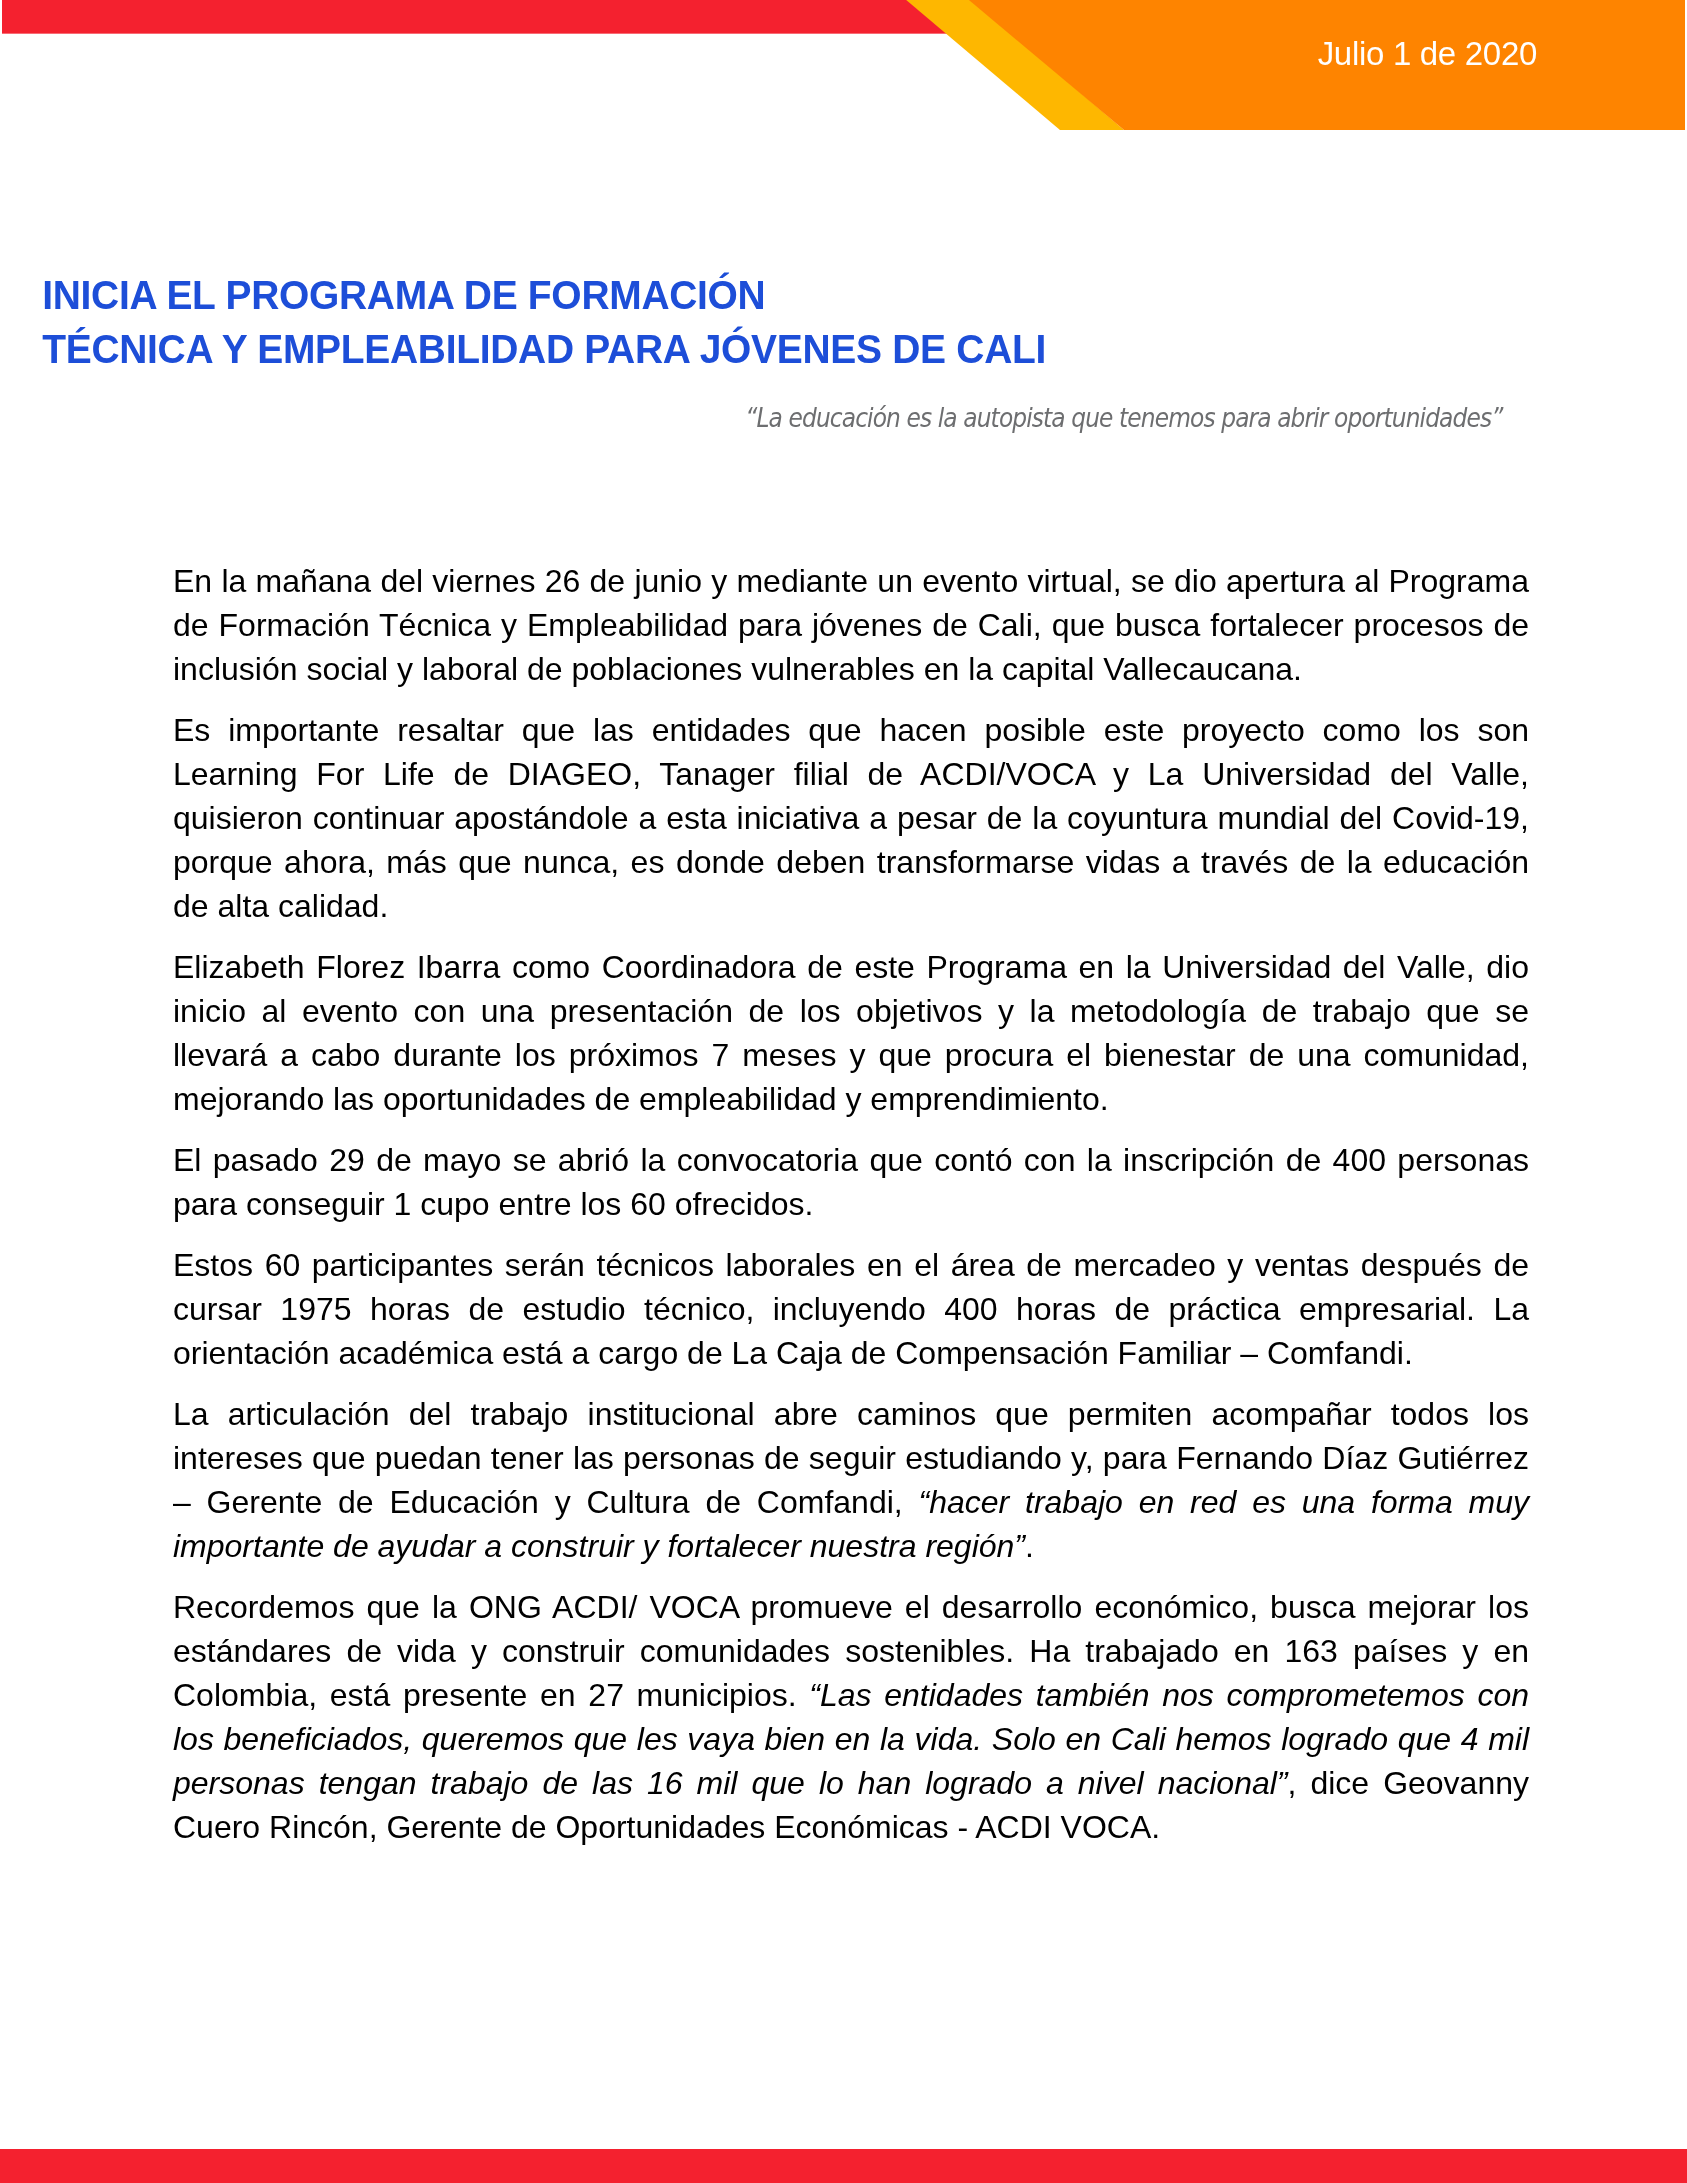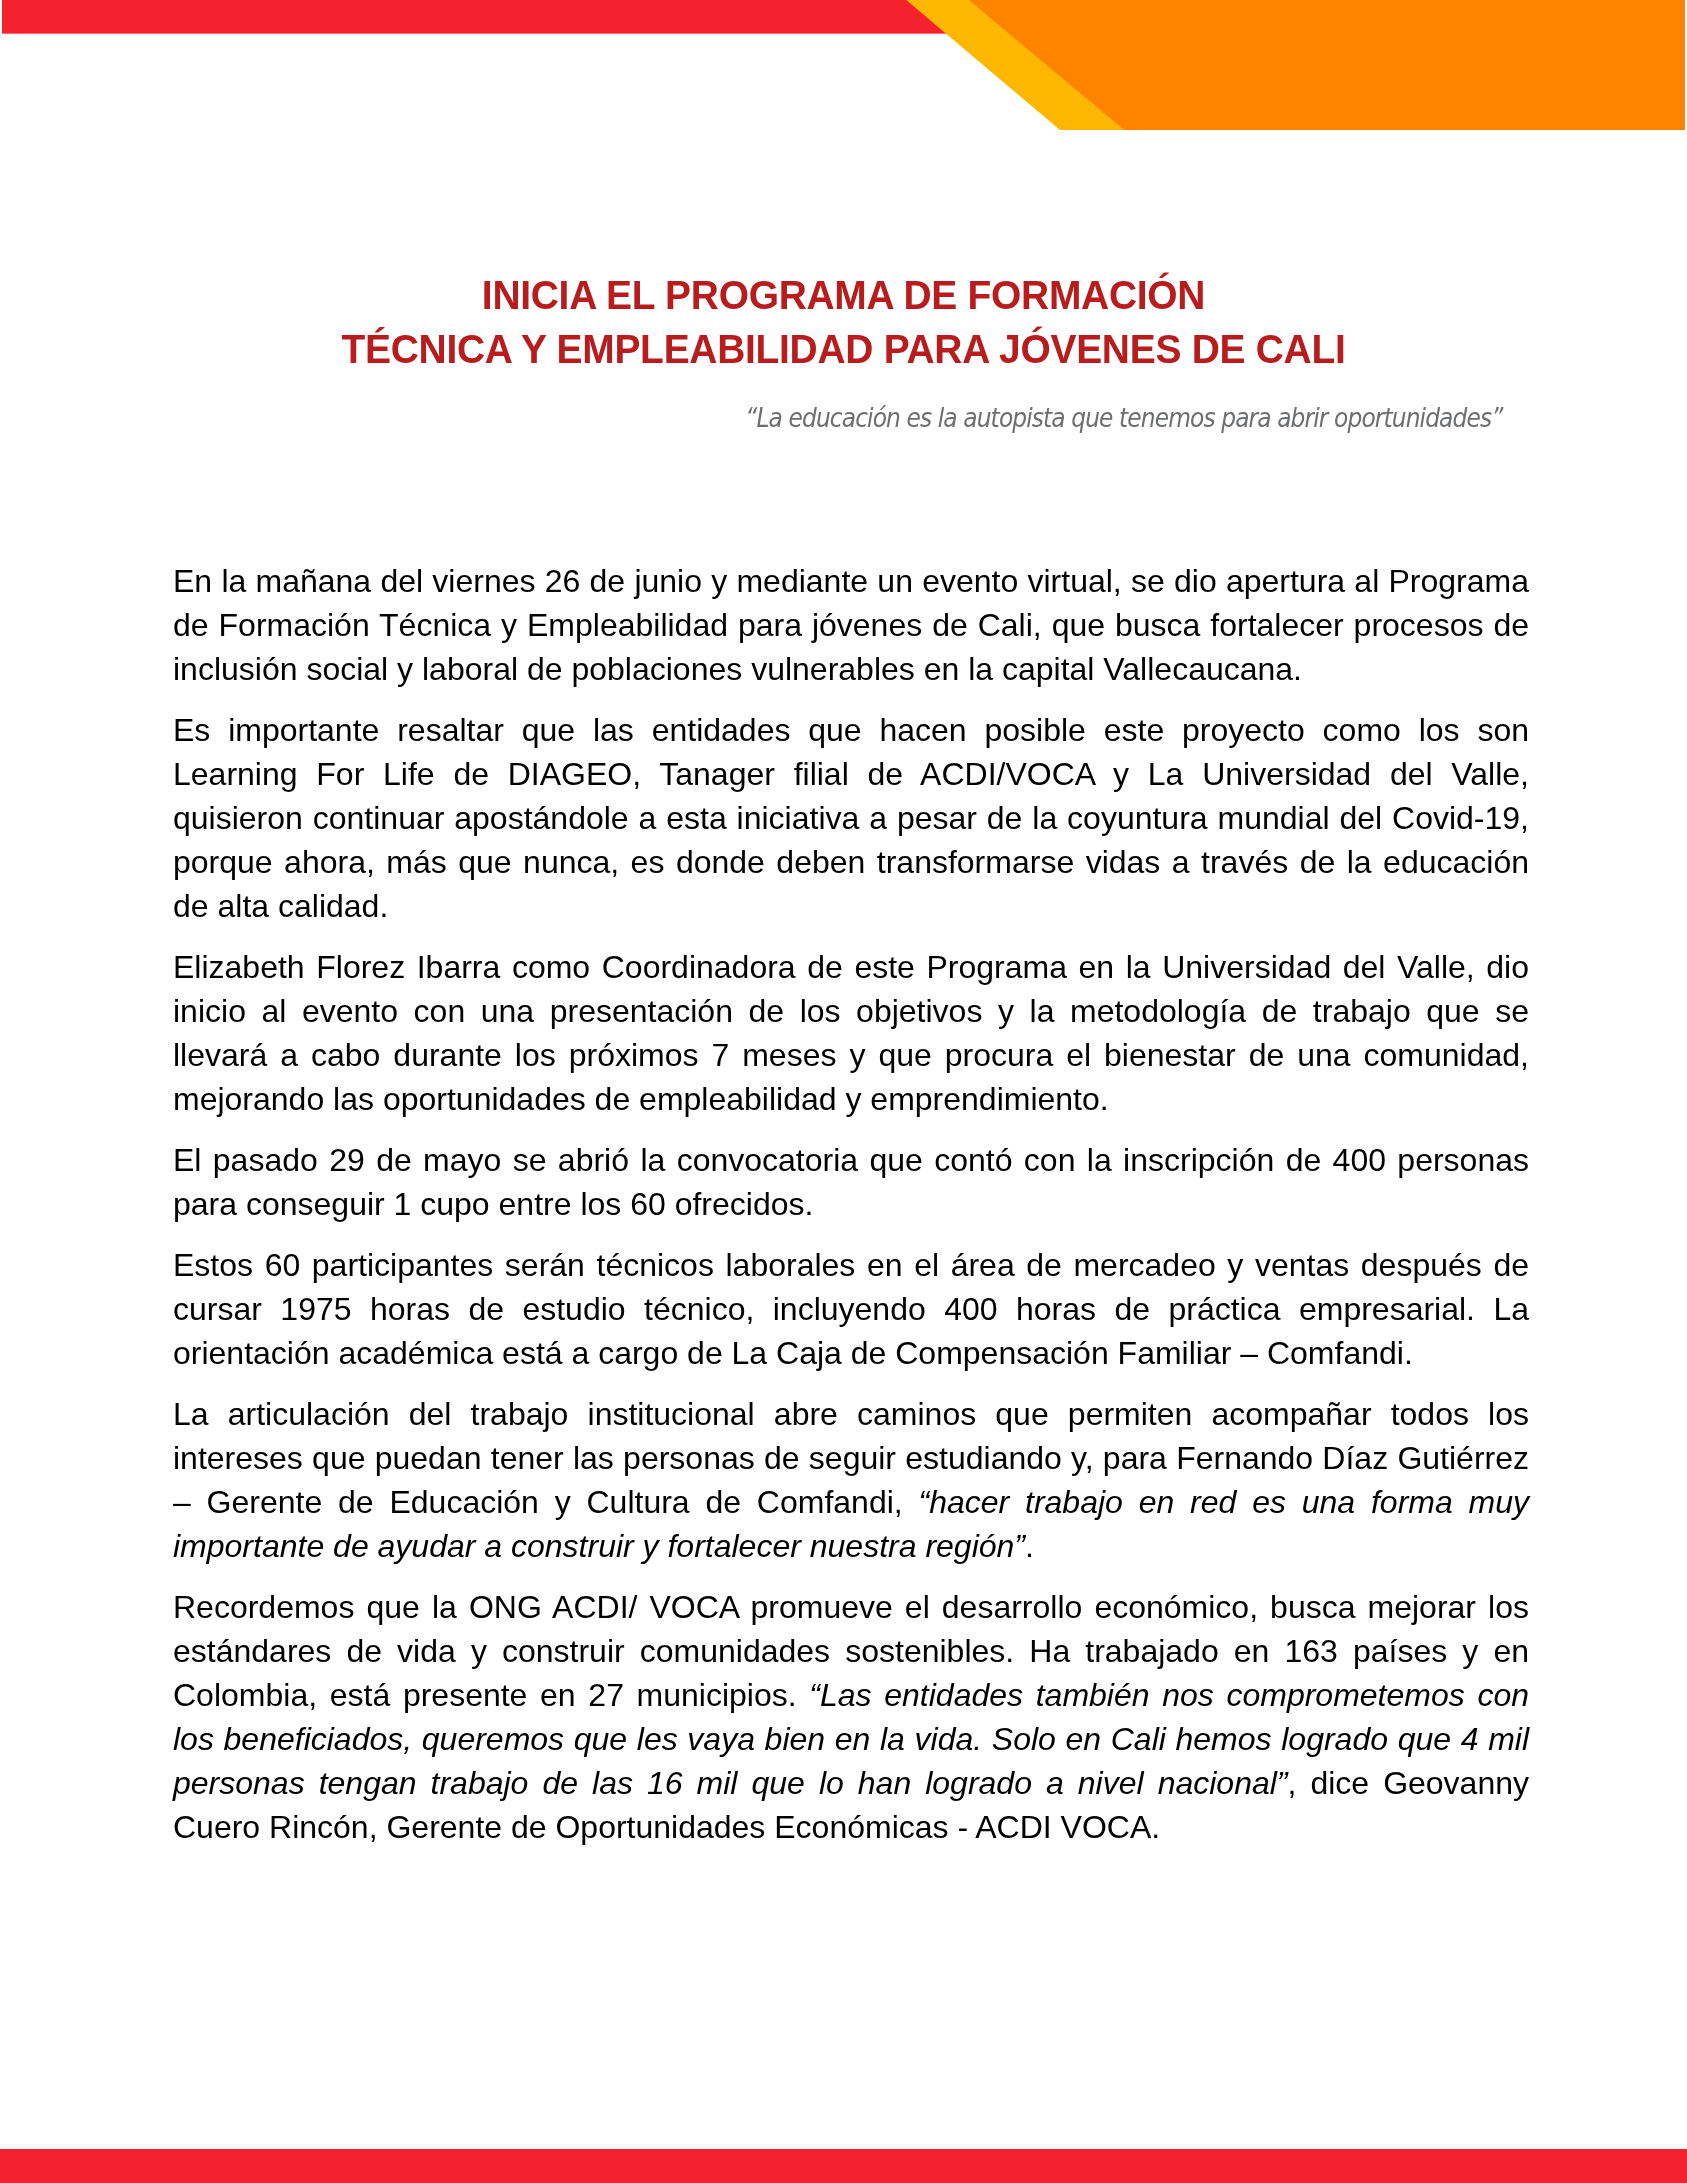--- a/index.html
+++ b/index.html
@@ -1,36 +1,37 @@
 <!DOCTYPE html>
 <html style="font-size:10.6px"><head>
   <meta charset="utf-8">
   <style>
     html, body { margin: 0; padding: 0; background: #ffffff; }
     body { width: 1687px; height: 2183px; position: relative; overflow: hidden; font-family: "Liberation Sans", sans-serif; }
     .header-graphic { position: absolute; left: 0; top: 0; width: 1687px; height: 132px; }
     .header-text { position: absolute; right: 150px; top: 32px; text-align: right; color: #ffffff; font-family: "Liberation Sans", sans-serif; font-size: 33px; line-height: 44px; letter-spacing: -0.3px; }
     .footer-bar { position: absolute; left: 0; bottom: 0; width: 1687px; height: 34px; }
-    .title { position: absolute; left: 0; width: 1687px; top: 268px; text-align: center; color: #b91c1c; font-family: "Liberation Sans", sans-serif; font-weight: bold; font-size: 41px; line-height: 54px; letter-spacing: -0.3px; }
+    .title { position: absolute; left: 0; width: 1687px; top: 268px; color: #1d4ed8; font-family: "Liberation Sans", sans-serif; font-weight: bold; font-size: 41px; line-height: 54px; letter-spacing: -0.3px; }
     .title div { transform: scaleX(0.95); }
     .subtitle { position: absolute; right: 185px; top: 402px; color: #6d6e70; font-family: "DejaVu Sans", sans-serif; font-style: italic; font-size: 26.5px; letter-spacing: -1px; transform: scaleX(0.88); transform-origin: right center; }
     .body { position: absolute; left: 157px; top: 559px; width: 1372px; color: #000000; font-family: "Liberation Sans", sans-serif; font-size: 32px; line-height: 44px; }
     .body p { margin: 0 0 17px 16px; text-align: justify; }
     .body em { font-style: italic; }
   </style>
 </head>
 <body>
 
 <svg class="header-graphic" viewBox="0 0 2550 200" width="1687" height="132">
   <rect x="0" y="0" width="1440" height="51" fill="#f4212f"></rect>
   <polygon points="1370,0 1470,0 1700,197 1603,197" fill="#feb700"></polygon>
   <polygon points="1465,0 2550,0 2550,197 1700,197" fill="#fe8400"></polygon>
 </svg>
 
 <div class="header-text">
+  <div>Julio 1 de 2020</div>
 </div>
 
 <div class="title">
   <div>INICIA EL PROGRAMA DE FORMACIÓN</div>
   <div>TÉCNICA Y EMPLEABILIDAD PARA JÓVENES DE CALI</div>
 </div>
 
 <div class="subtitle">“La educación es la autopista que tenemos para abrir oportunidades”</div>
 
 <div class="body">

